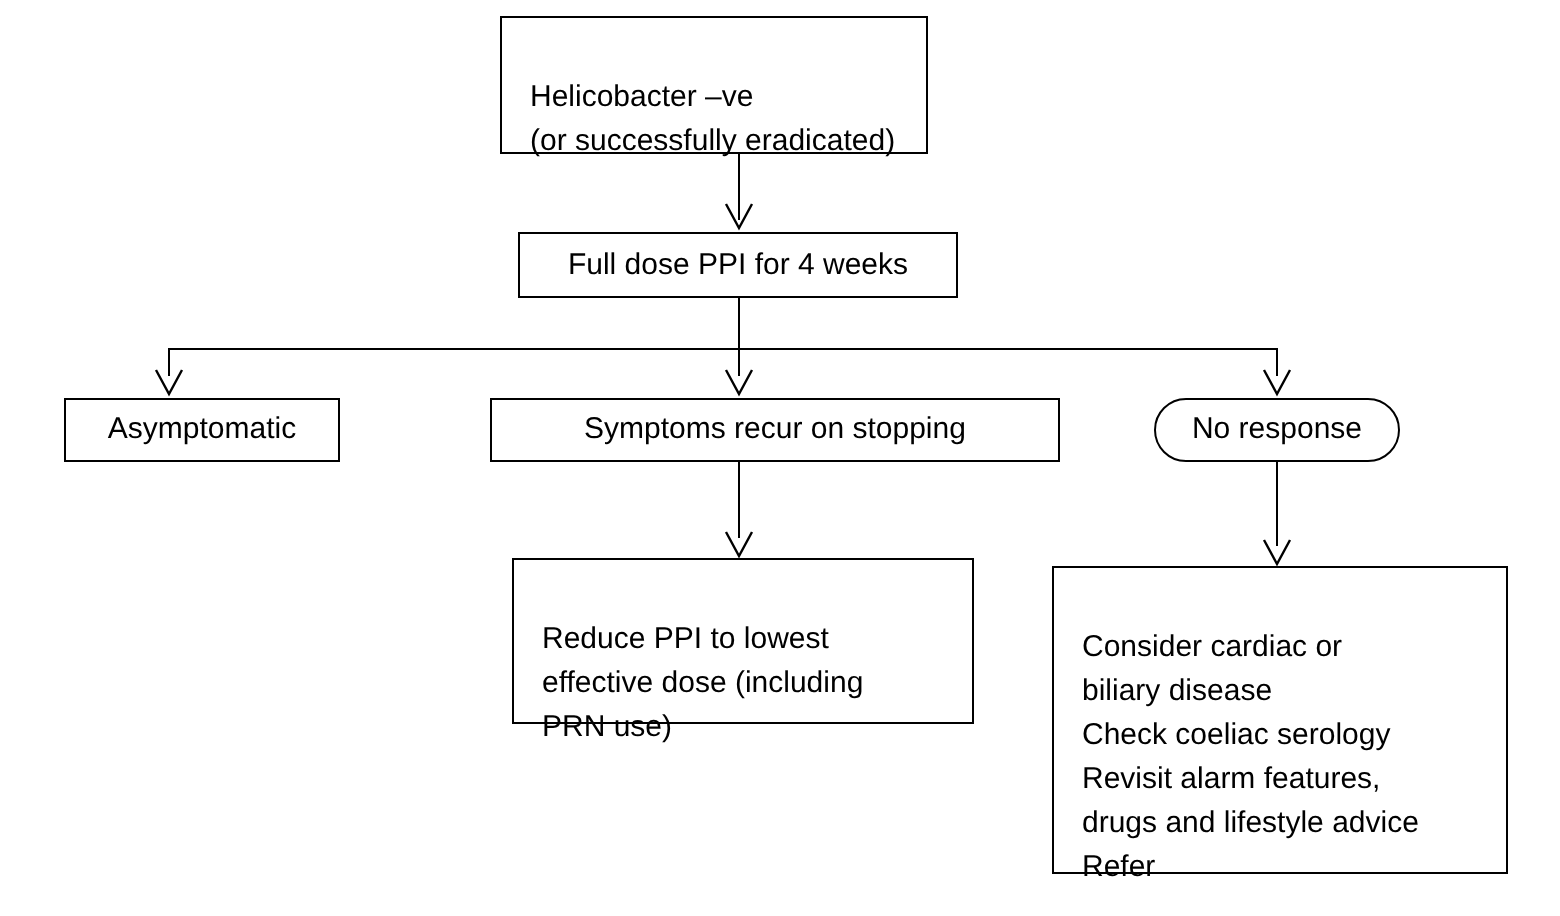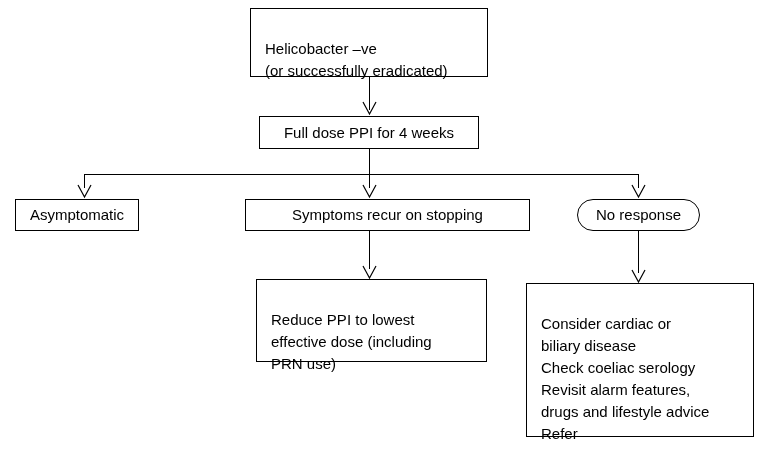--- a/index.html
+++ b/index.html
@@ -50,21 +50,21 @@
   .arrow-svg {
     position: absolute;
     overflow: visible;
   }
 </style>
 </head>
 <body>
 
 <div id="flowchart-canvas">
 
-  <div class="node padded" style="left:250px; top:8px; width:238px; height:69px;">
+  <div class="node padded" style="left:250px; top:8px; width:214px; height:69px;">
     <span>Helicobacter –ve
 (or successfully eradicated)</span>
   </div>
 
   <div class="conn-v" style="left:369px; top:77px; height:33px;"></div>
   <svg class="arrow-svg" style="left:361px; top:100px; width:17px; height:16px;" viewBox="0 0 17 16">
     <path d="M2 2 L8.5 14 L15 2" fill="none" stroke="#000000" stroke-width="1.2"></path>
   </svg>
 
   <div class="node centered" style="left:259px; top:116px; width:220px; height:33px;">
@@ -82,21 +82,21 @@
   <div class="conn-v" style="left:369px; top:174px; height:14px;"></div>
   <svg class="arrow-svg" style="left:361px; top:183px; width:17px; height:16px;" viewBox="0 0 17 16">
     <path d="M2 2 L8.5 14 L15 2" fill="none" stroke="#000000" stroke-width="1.2"></path>
   </svg>
 
   <div class="conn-v" style="left:638px; top:174px; height:14px;"></div>
   <svg class="arrow-svg" style="left:630px; top:183px; width:17px; height:16px;" viewBox="0 0 17 16">
     <path d="M2 2 L8.5 14 L15 2" fill="none" stroke="#000000" stroke-width="1.2"></path>
   </svg>
 
-  <div class="node centered" style="left:15px; top:199px; width:124px; height:32px;">
+  <div class="node centered" style="left:32px; top:199px; width:138px; height:32px;">
     <span>Asymptomatic</span>
   </div>
 
   <div class="node centered" style="left:245px; top:199px; width:285px; height:32px;">
     <span>Symptoms recur on stopping</span>
   </div>
 
   <div class="node centered" style="left:577px; top:199px; width:123px; height:32px;border-radius:16px;">
     <span>No response</span>
   </div>

